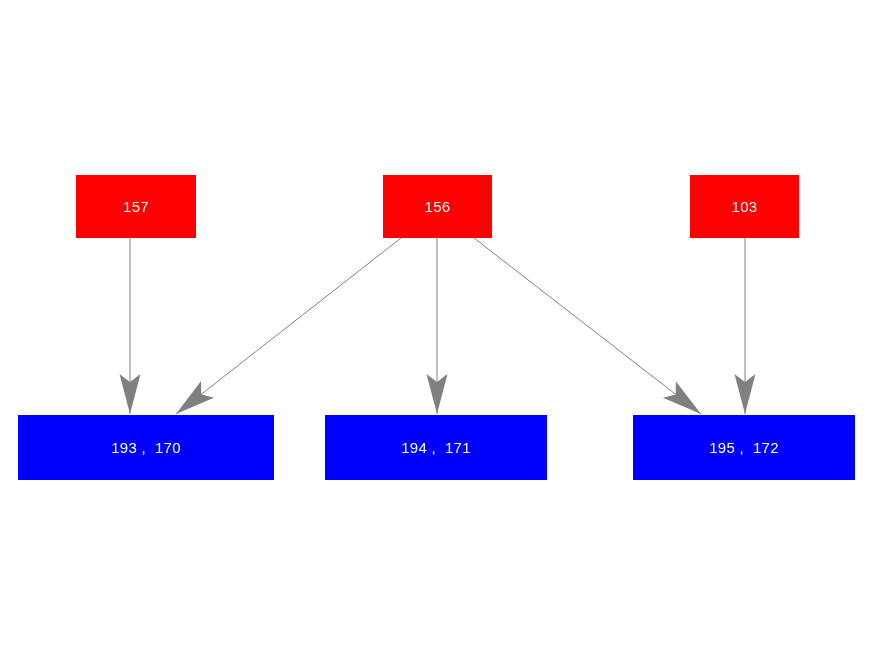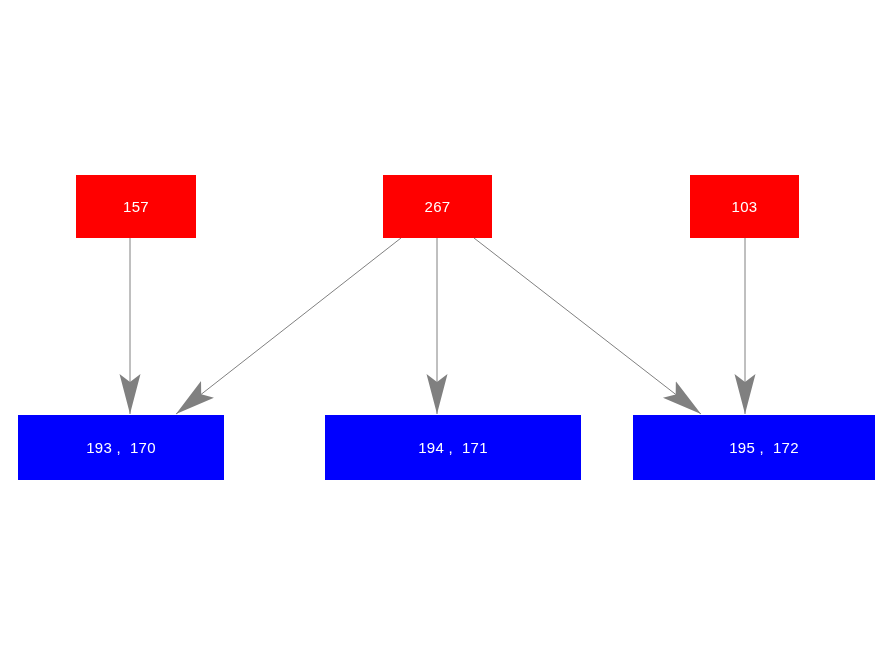--- a/index.html
+++ b/index.html
@@ -57,32 +57,32 @@
     <line x1="437" y1="238" x2="437" y2="414" marker-end="url(#stealth-arrow)"></line>
     <line x1="474" y1="238" x2="701" y2="414" marker-end="url(#stealth-arrow)"></line>
     <line x1="745" y1="238" x2="745" y2="414" marker-end="url(#stealth-arrow)"></line>
   </svg>
 
   <div class="node node-parent" style="left:76px; top:175px; width:120px; height:63px;">
     <span class="node-label">157</span>
   </div>
 
   <div class="node node-parent" style="left:383px; top:175px; width:109px; height:63px;">
-    <span class="node-label">267</span>
+    <span class="node-label">156</span>
   </div>
 
   <div class="node node-parent" style="left:690px; top:175px; width:109px; height:63px;">
     <span class="node-label">103</span>
   </div>
 
-  <div class="node node-child" style="left:18px; top:415px; width:206px; height:65px;">
+  <div class="node node-child" style="left:18px; top:415px; width:256px; height:65px;">
     <span class="node-label">193 ,  170</span>
   </div>
 
-  <div class="node node-child" style="left:325px; top:415px; width:256px; height:65px;">
+  <div class="node node-child" style="left:325px; top:415px; width:222px; height:65px;">
     <span class="node-label">194 ,  171</span>
   </div>
 
-  <div class="node node-child" style="left:633px; top:415px; width:222px; height:65px;padding-left:20px;">
+  <div class="node node-child" style="left:633px; top:415px; width:222px; height:65px;">
     <span class="node-label">195 ,  172</span>
   </div>
 
 </div>
 
 </body></html>

